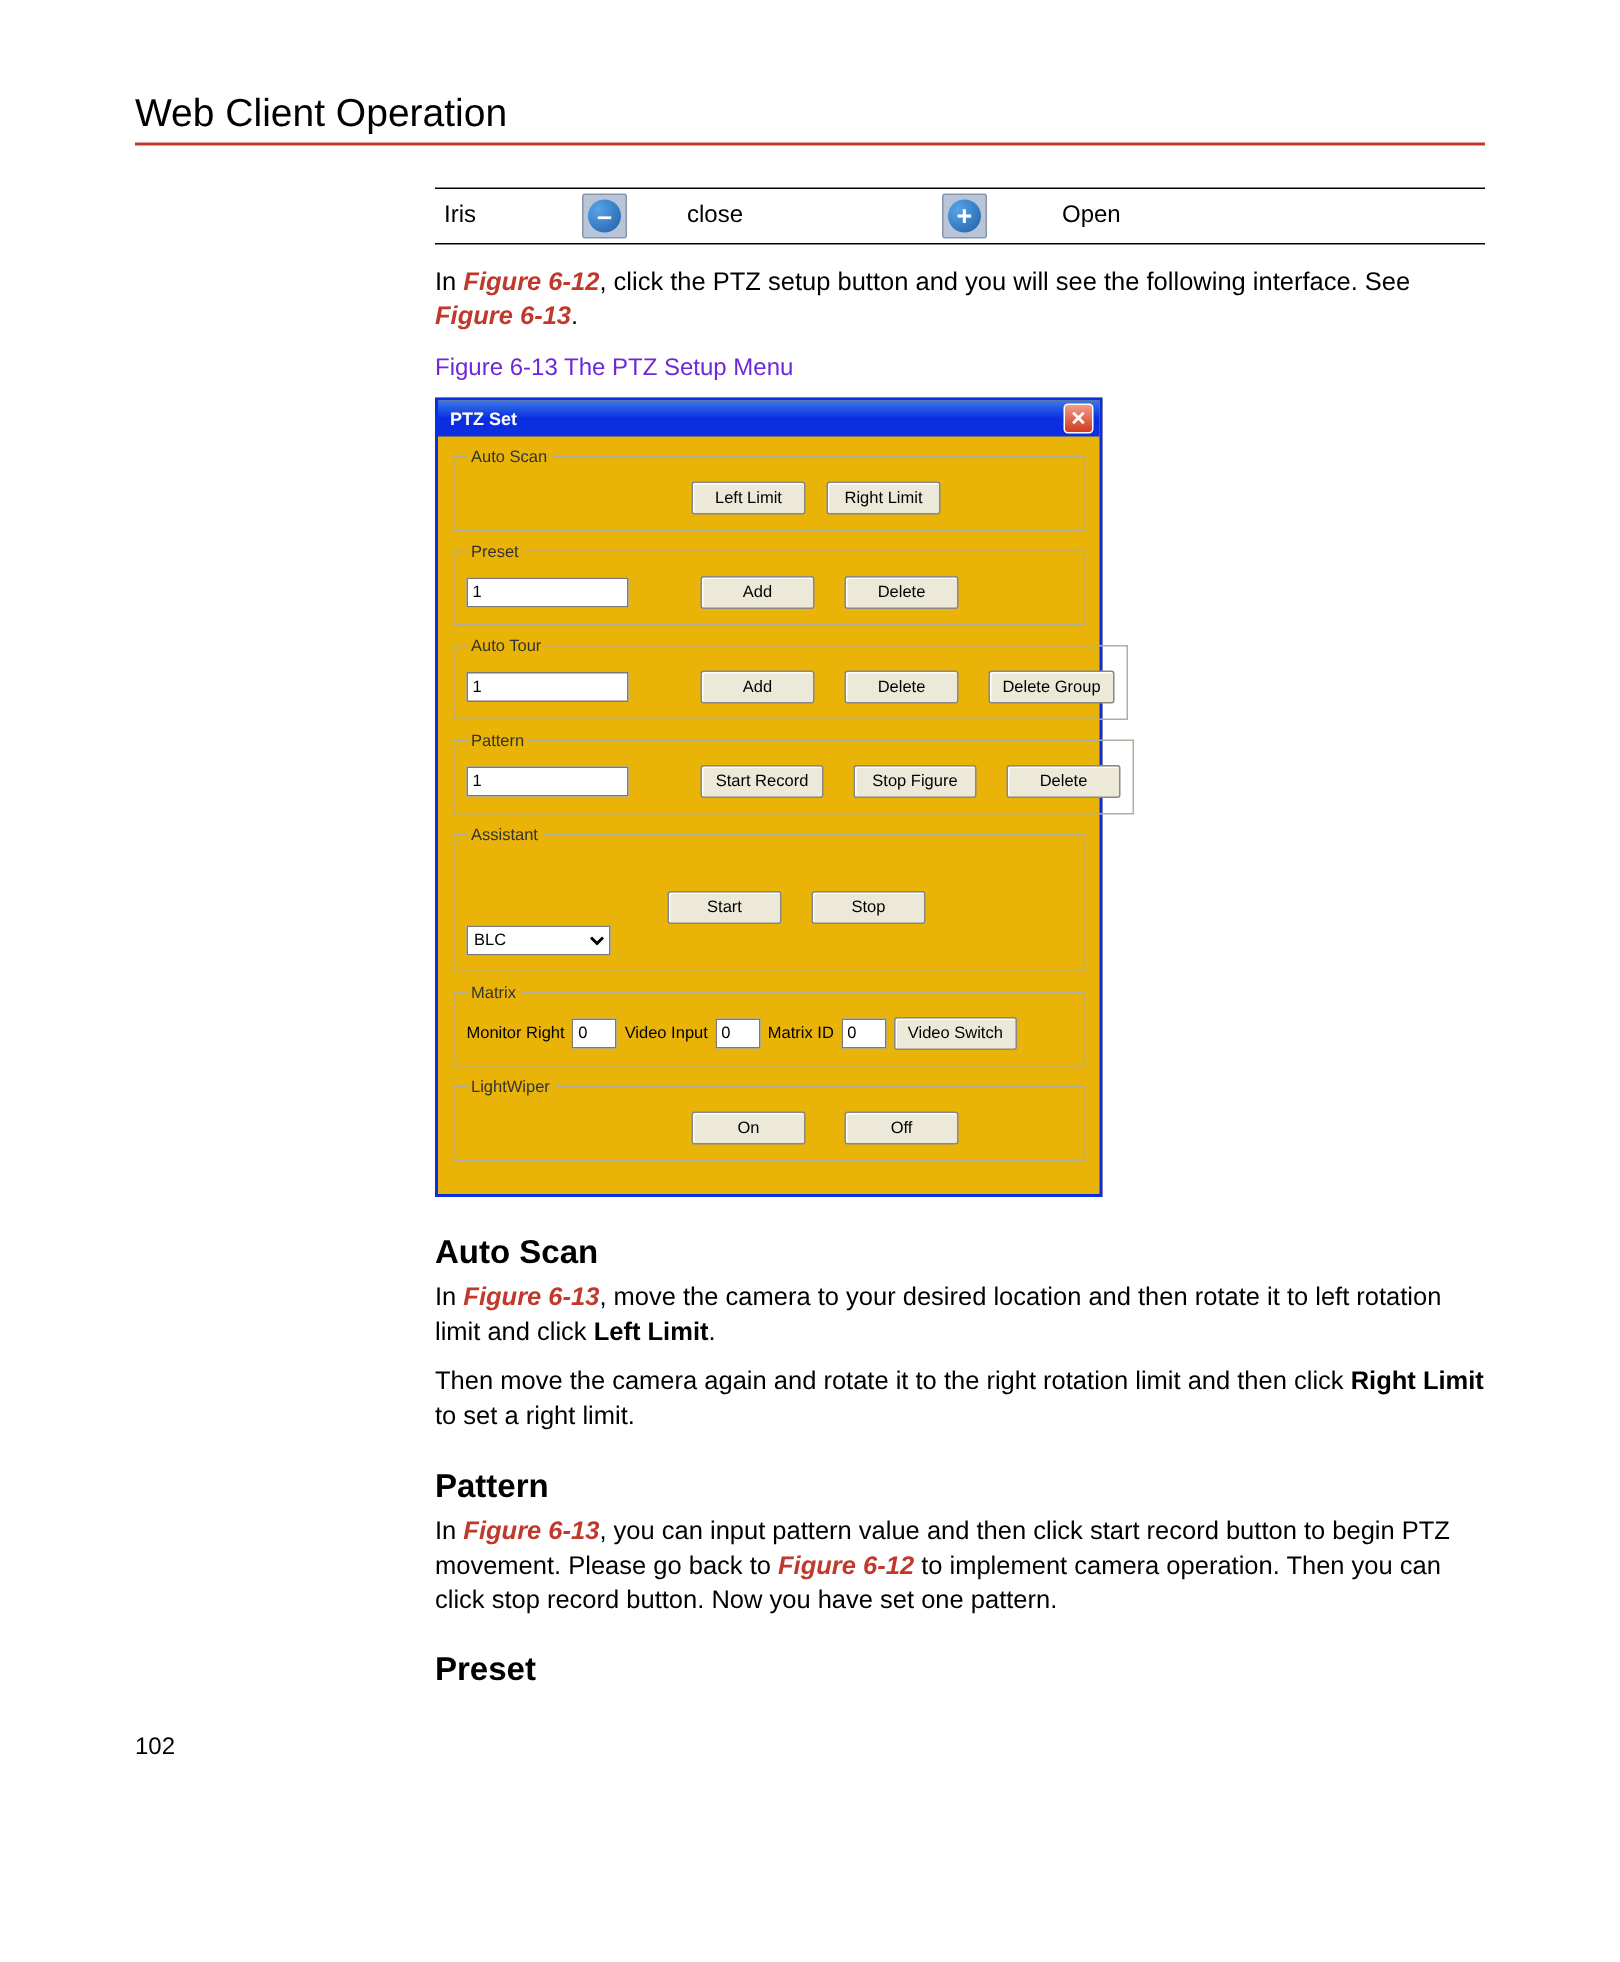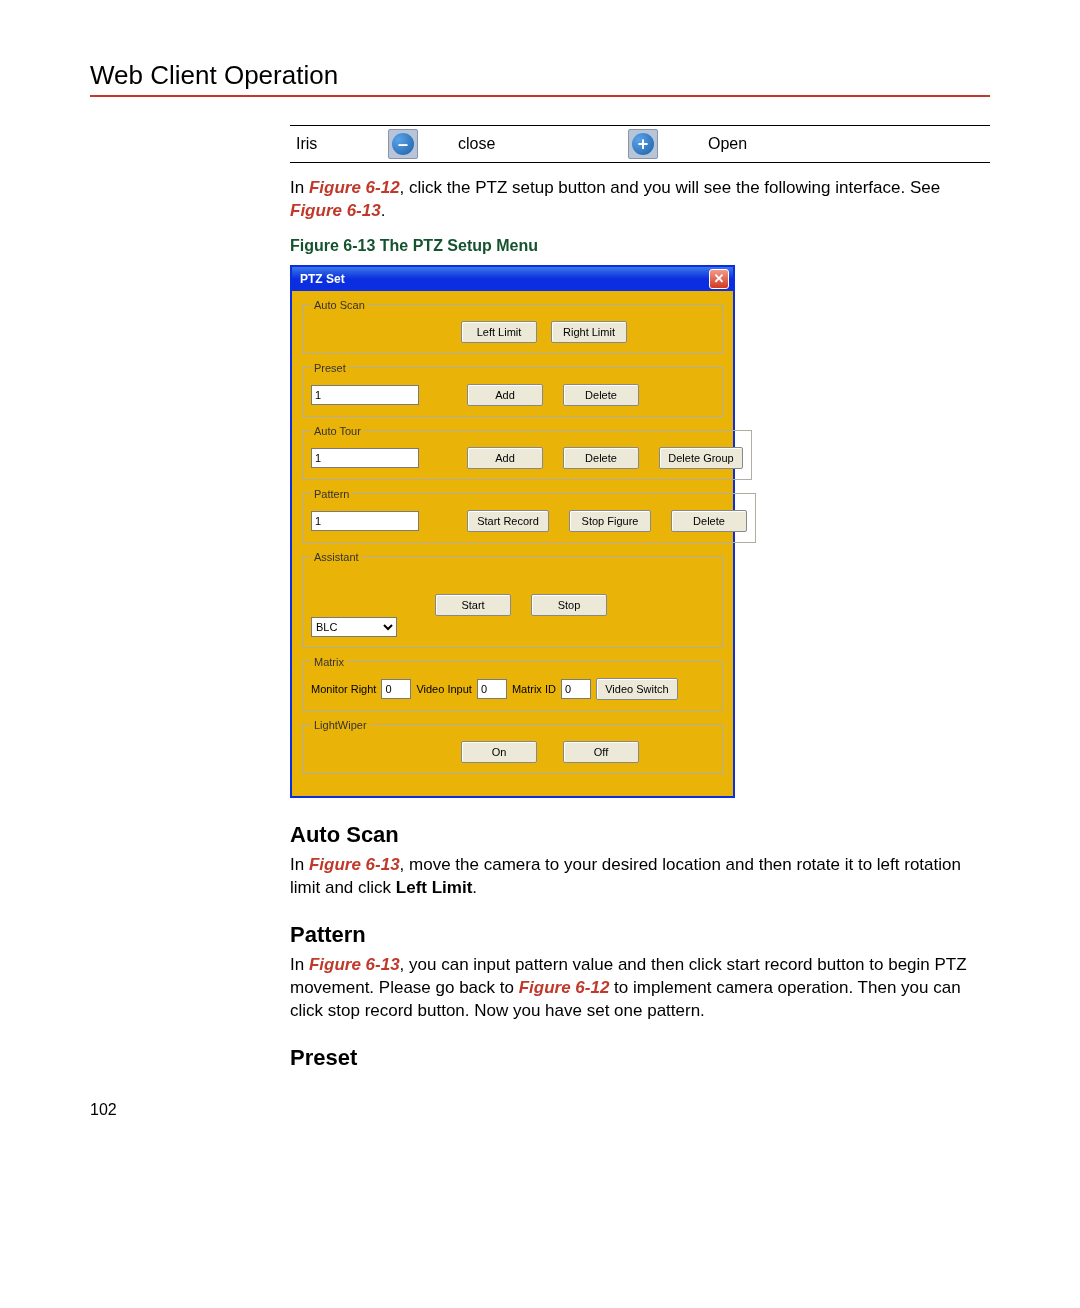--- a/index.html
+++ b/index.html
@@ -47,21 +47,21 @@
   }
   .icon-circle {
     width: 22px; height: 22px; border-radius: 50%;
     display:flex; align-items:center; justify-content:center;
     font-weight: bold; color:#fff; font-size:18px; line-height:1;
   }
   .minus-circle { background: radial-gradient(circle at 30% 30%, #5aa3e8, #1d5fa8); }
   .plus-circle  { background: radial-gradient(circle at 30% 30%, #5aa3e8, #1d5fa8); }
   .para { font-size: 17px; line-height: 1.35; margin: 0 0 10px 0; }
   .figref { color: #c0392b; font-style: italic; font-weight: bold; }
-  .figcaption { color: #14532d; font-weight: bold; font-size: 16px; margin: 14px 0 10px 0; }
+  .figcaption { color: #6d28d9; font-weight: normal; font-size: 16px; margin: 14px 0 10px 0; }
   
   .dialog {
     width: 445px;
     border: 2px solid #0a2ee0;
     background: #eab308;
     font-family: Tahoma, Arial, sans-serif;
     font-size: 11px;
     color: #000;
     margin-bottom: 24px;
   }
@@ -108,21 +108,21 @@
     height: 20px;
     border: 1px solid #7a7a7a;
     background:#fff;
     font-size:11px;
     padding: 0 3px;
   }
   .txtin.w110 { width:108px; }
   .txtin.w30  { width:30px; }
   .sel { position:relative; }
   .sel select {
-    width: 86px; height: 20px; font-size:11px;
+    width: 96px; height: 20px; font-size:11px;
     background:#fff; border:1px solid #7a7a7a;margin-top:44px;
   }
   .lbl { font-size:11px; }
   h2.sect { font-size: 22px; font-weight:bold; margin: 22px 0 6px 0; }
   .pagenum { font-size: 16px; margin-top: 30px; margin-left: -200px; }
 </style>
 </head>
 <body>
 
 <div class="page">
@@ -240,20 +240,23 @@
             <div class="btn">Off</div>
           </div>
         </fieldset>
       </div>
     </div>
 
     <h2 class="sect">Auto Scan</h2>
     <p class="para">
       <span>In </span><span class="figref">Figure 6-13</span><span>, move the camera to your desired location and then rotate it to left rotation limit and click </span><b>Left Limit</b><span>.</span>
     </p>
+    <p class="para">
+      <span>Then move the camera again and rotate it to the right rotation limit and then click </span><b>Right Limit</b><span> to set a right limit.</span>
+    </p>
 
     <h2 class="sect">Pattern</h2>
     <p class="para">
       <span>In </span><span class="figref">Figure 6-13</span><span>, you can input pattern value and then click start record button to begin PTZ movement. Please go back to </span><span class="figref">Figure 6-12</span><span> to implement camera operation. Then you can click stop record button. Now you have set one pattern.</span>
     </p>
 
     <h2 class="sect">Preset</h2>
 
     <div class="pagenum">102</div>
   </div>

